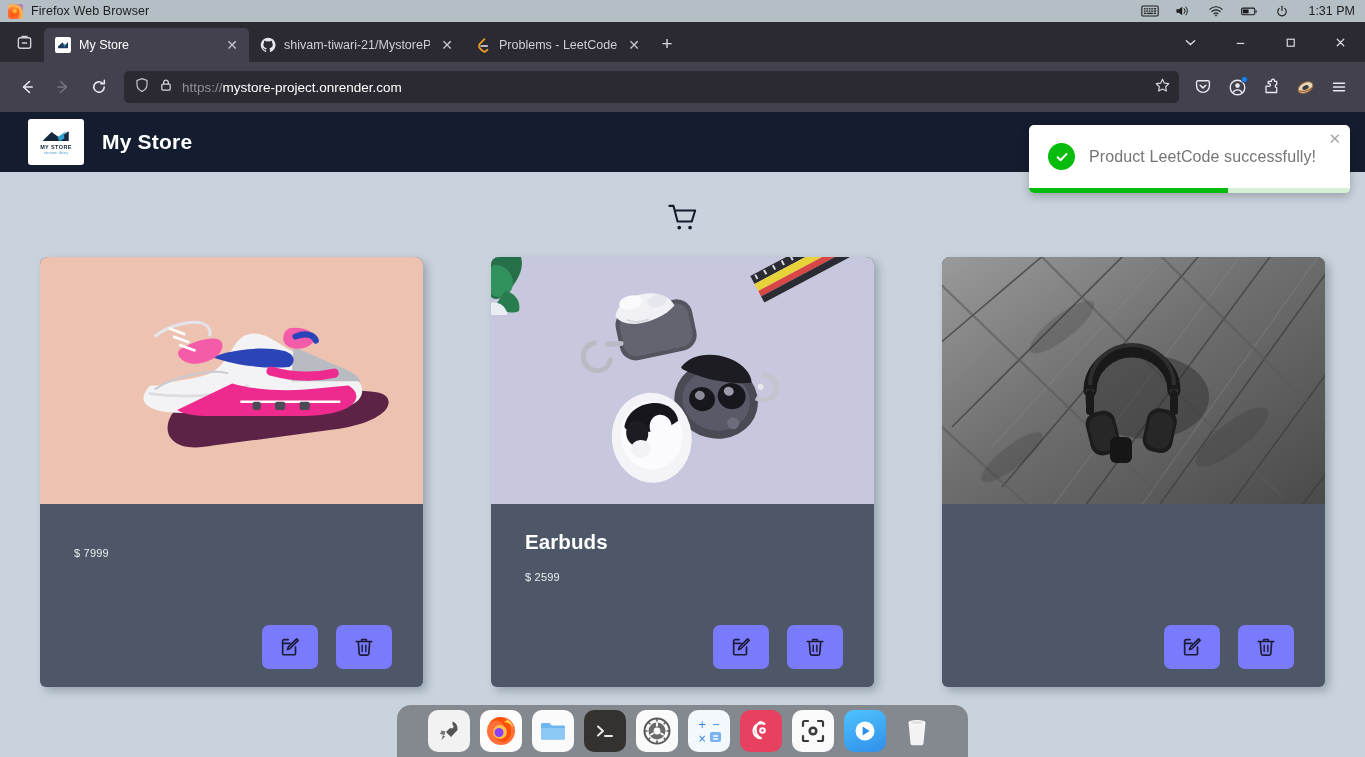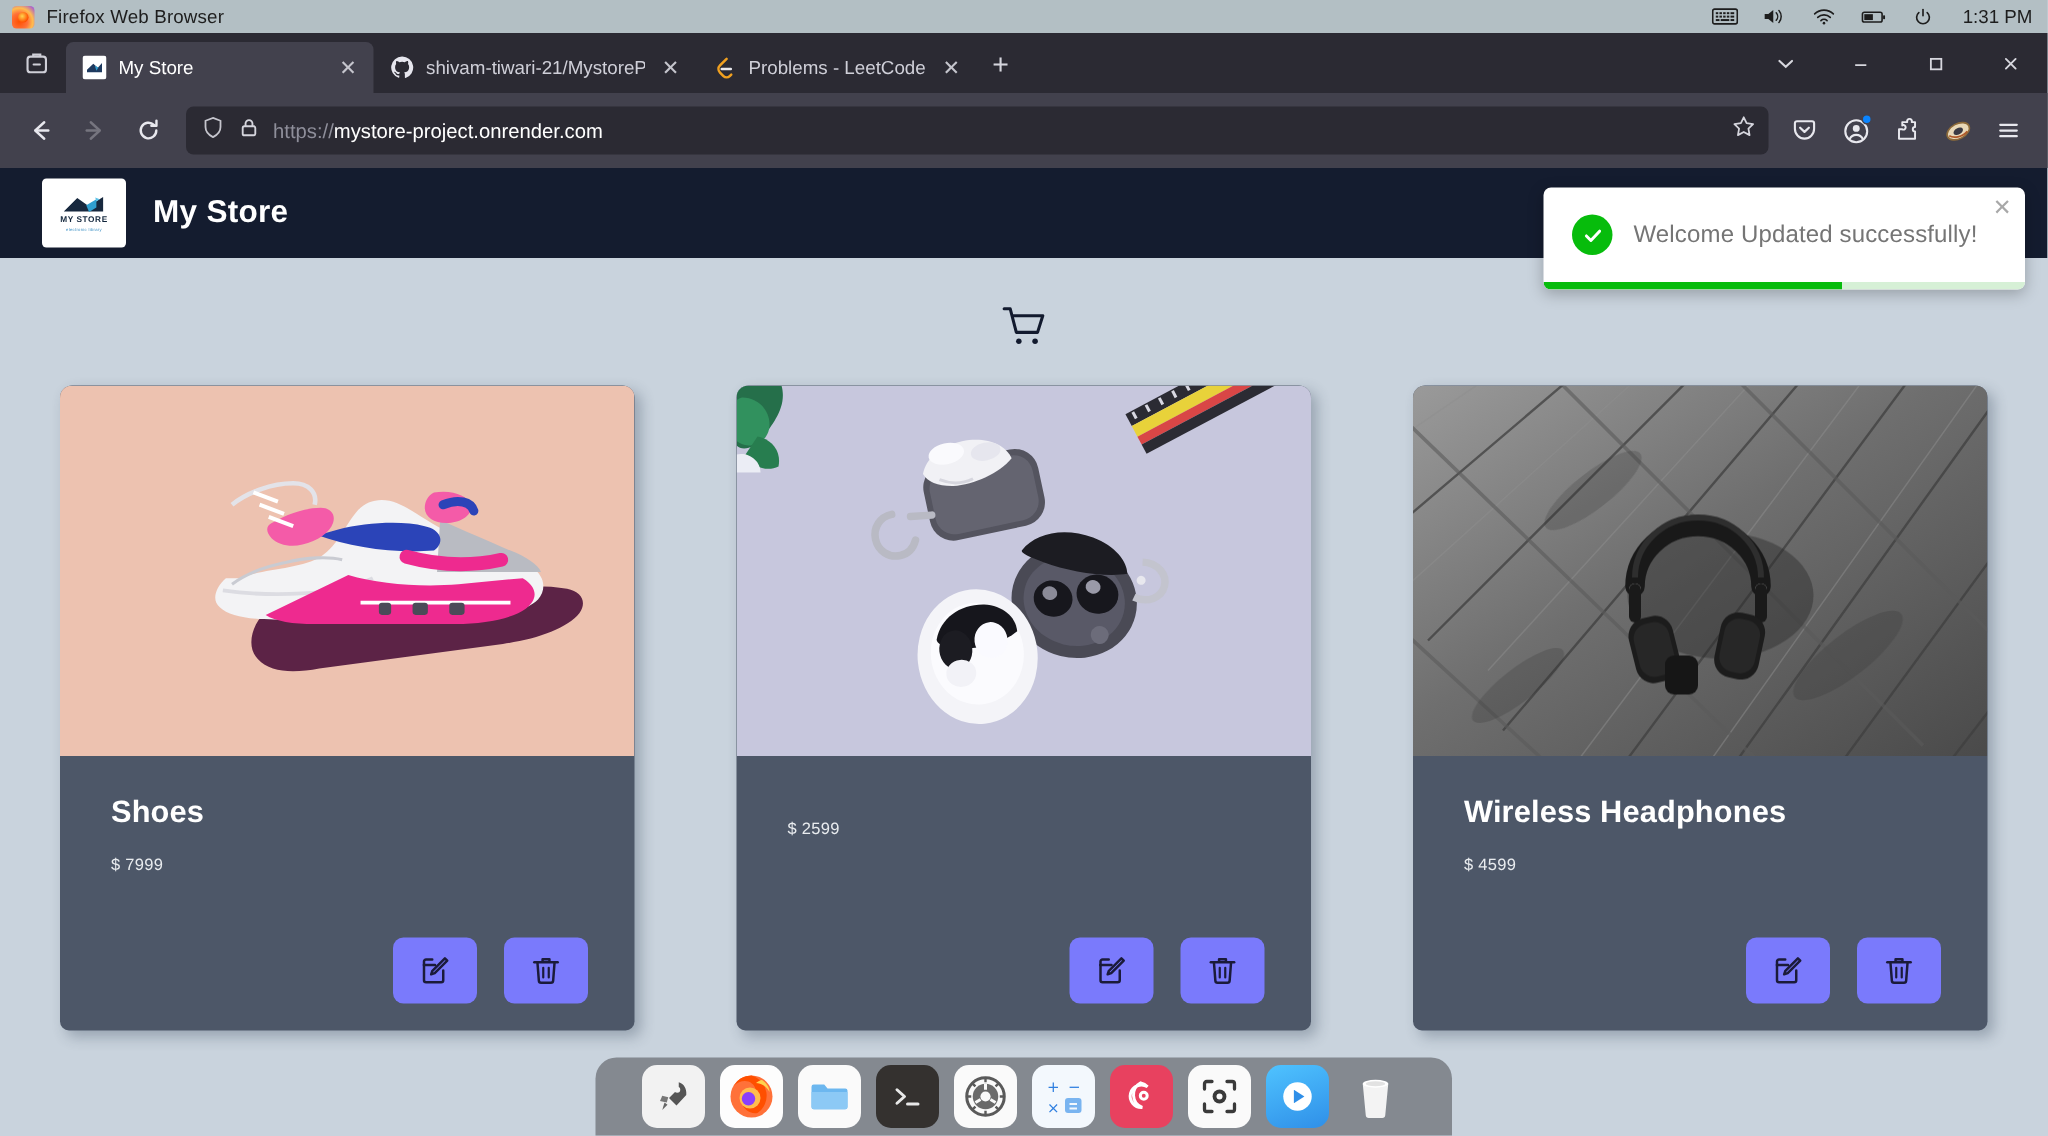--- a/index.html
+++ b/index.html
@@ -477,21 +477,20 @@
             <path d="M172 24c10-4 18-2 20 4" fill="none" stroke="#2b44b8" stroke-width="6" stroke-linecap="round"></path>
             <path d="M148 58c22 6 44 6 62 2" fill="none" stroke="#ee2a8f" stroke-width="9" stroke-linecap="round"></path>
             <path d="M34 24c10-8 26-14 40-14 10 0 16 6 14 14" fill="none" stroke="#e3e3e9" stroke-width="3"></path>
             <g stroke="#ffffff" stroke-width="2.6" fill="none">
               <path d="M48 16l16 6M52 24l16 6M58 32l16 6"></path>
             </g>
           </g>
         </svg>
       </div>
       <div class="card-body">
-        <div class="card-title">Shoes</div>
         <div class="card-price">$ 7999</div>
       </div>
       <div class="card-actions">
         <button class="act-btn">
           <svg width="22" height="22" viewBox="0 0 24 24">
               <path d="M4 8v11a1.5 1.5 0 001.5 1.5h11A1.5 1.5 0 0018 19V12" fill="none" stroke="#1b1b3a" stroke-width="1.8" stroke-linecap="round"></path>
               <path d="M4 8h8" fill="none" stroke="#1b1b3a" stroke-width="1.8" stroke-linecap="round"></path>
               <path d="M4 8V5.5A1.5 1.5 0 015.5 4H10" fill="none" stroke="#1b1b3a" stroke-width="1.8" stroke-linecap="round"></path>
               <path d="M19.2 3.1l1.7 1.7-9.1 9.1-2.6.9.9-2.6z" fill="none" stroke="#1b1b3a" stroke-width="1.8" stroke-linejoin="round"></path>
             </svg>
@@ -559,20 +558,21 @@
             <ellipse cx="48" cy="48" rx="40" ry="45" fill="#f4f4f8"></ellipse>
             <ellipse cx="48" cy="46" rx="31" ry="34" fill="#fbfbfe"></ellipse>
             <path d="M22 34c4-14 18-22 34-20 12 2 20 10 20 20-12 8-32 10-46 6-6-2-8-4-8-6z" fill="#16161c"></path>
             <ellipse cx="34" cy="42" rx="11" ry="13" fill="#1c1c22"></ellipse>
             <ellipse cx="58" cy="38" rx="11" ry="12" fill="#fafaff"></ellipse>
             <ellipse cx="36" cy="58" rx="10" ry="9" fill="#f2f2f7"></ellipse>
           </g>
         </svg>
       </div>
       <div class="card-body">
+        <div class="card-title">Earbuds</div>
         <div class="card-price">$ 2599</div>
       </div>
       <div class="card-actions">
         <button class="act-btn">
           <svg width="22" height="22" viewBox="0 0 24 24">
               <path d="M4 8v11a1.5 1.5 0 001.5 1.5h11A1.5 1.5 0 0018 19V12" fill="none" stroke="#1b1b3a" stroke-width="1.8" stroke-linecap="round"></path>
               <path d="M4 8h8" fill="none" stroke="#1b1b3a" stroke-width="1.8" stroke-linecap="round"></path>
               <path d="M4 8V5.5A1.5 1.5 0 015.5 4H10" fill="none" stroke="#1b1b3a" stroke-width="1.8" stroke-linecap="round"></path>
               <path d="M19.2 3.1l1.7 1.7-9.1 9.1-2.6.9.9-2.6z" fill="none" stroke="#1b1b3a" stroke-width="1.8" stroke-linejoin="round"></path>
             </svg>
@@ -626,24 +626,20 @@
               <rect x="-43" y="34" width="24" height="36" rx="10" fill="#272727"></rect>
             </g>
             <g transform="rotate(12 30 44)">
               <rect x="14" y="28" width="30" height="44" rx="12" fill="#1c1c1c"></rect>
               <rect x="17" y="32" width="24" height="36" rx="10" fill="#272727"></rect>
             </g>
             <rect x="-22" y="56" width="22" height="26" rx="6" fill="#161616"></rect>
           </g>
         </svg>
       </div>
-      <div class="card-body">
-        <div class="card-title">Wireless Headphones</div>
-        <div class="card-price">$ 4599</div>
-      </div>
       <div class="card-actions">
         <button class="act-btn">
           <svg width="22" height="22" viewBox="0 0 24 24">
               <path d="M4 8v11a1.5 1.5 0 001.5 1.5h11A1.5 1.5 0 0018 19V12" fill="none" stroke="#1b1b3a" stroke-width="1.8" stroke-linecap="round"></path>
               <path d="M4 8h8" fill="none" stroke="#1b1b3a" stroke-width="1.8" stroke-linecap="round"></path>
               <path d="M4 8V5.5A1.5 1.5 0 015.5 4H10" fill="none" stroke="#1b1b3a" stroke-width="1.8" stroke-linecap="round"></path>
               <path d="M19.2 3.1l1.7 1.7-9.1 9.1-2.6.9.9-2.6z" fill="none" stroke="#1b1b3a" stroke-width="1.8" stroke-linejoin="round"></path>
             </svg>
         </button>
         <button class="act-btn">
@@ -659,21 +655,21 @@
 
   </div>
 
   <div class="toast">
     <div class="toast-row">
       <span class="toast-check">
         <svg width="16" height="16" viewBox="0 0 16 16">
             <path d="M3.6 8.3l3 3 5.8-6.2" fill="none" stroke="#ffffff" stroke-width="2" stroke-linecap="round" stroke-linejoin="round"></path>
           </svg>
       </span>
-      <span class="toast-msg">Welcome Updated successfully!</span>
+      <span class="toast-msg">Product LeetCode successfully!</span>
       <span class="toast-close">✕</span>
     </div>
     <div class="toast-track" style="background: rgb(214, 240, 214);">
       <div class="toast-fill" id="toastFill" style="width: 62%; background: rgb(7, 188, 12);"></div>
     </div>
   </div>
 </div>
 
 <div class="dock">
   <div class="dock-icon" style="background:#f2f2f2;">

